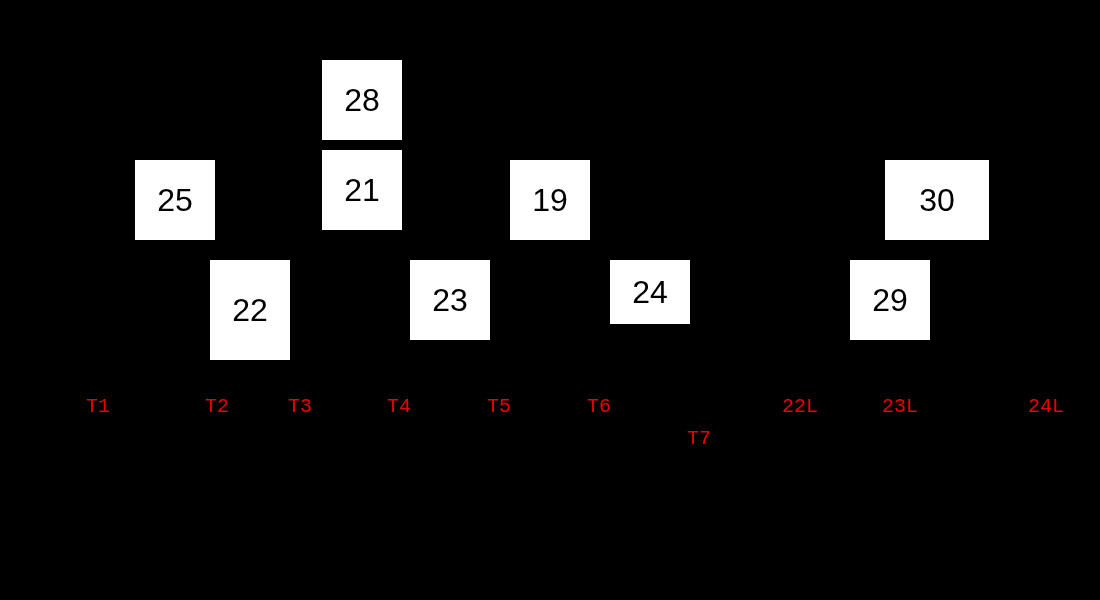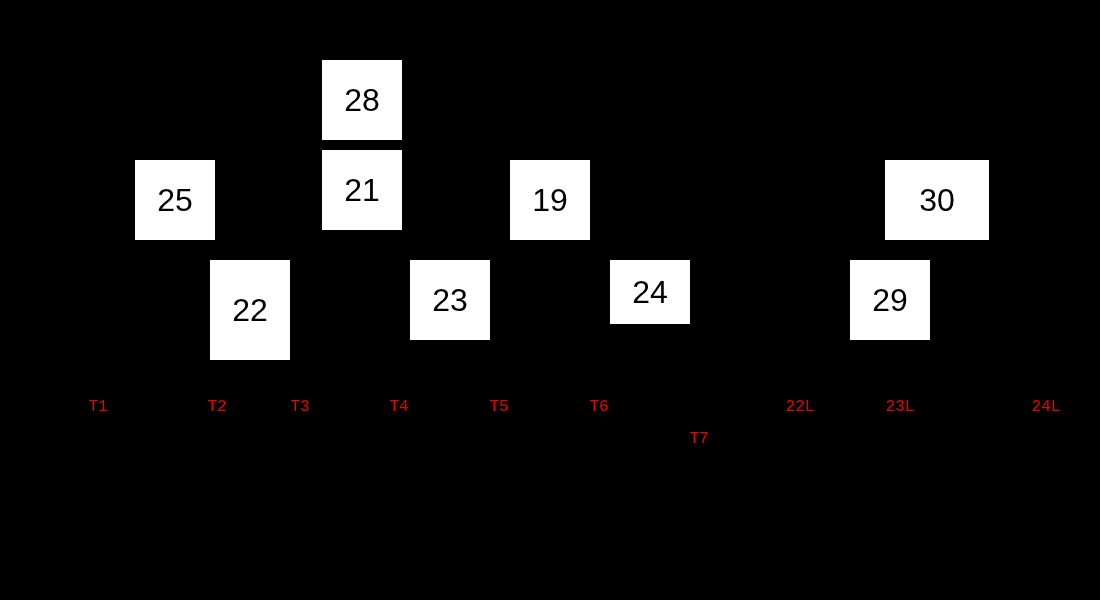--- a/index.html
+++ b/index.html
@@ -28,21 +28,21 @@
     font-size: 32px;
     line-height: 1;
     user-select: none;
   }
   .tick {
     position: absolute;
     top: 399px;
     transform: translateX(-50%);
     color: var(--tick-red, #ee0000);
     font-family: "Liberation Mono", monospace;
-    font-size: 16px;
+    font-size: 20px;
     line-height: 16px;
     white-space: nowrap;
     user-select: none;
   }
 </style>
 </head>
 <body>
 
 <div id="stage" style="width: 1100px; height: 600px;">
     <div class="box" style="left: 322px; top: 60px; width: 80px; height: 80px;">28</div>

